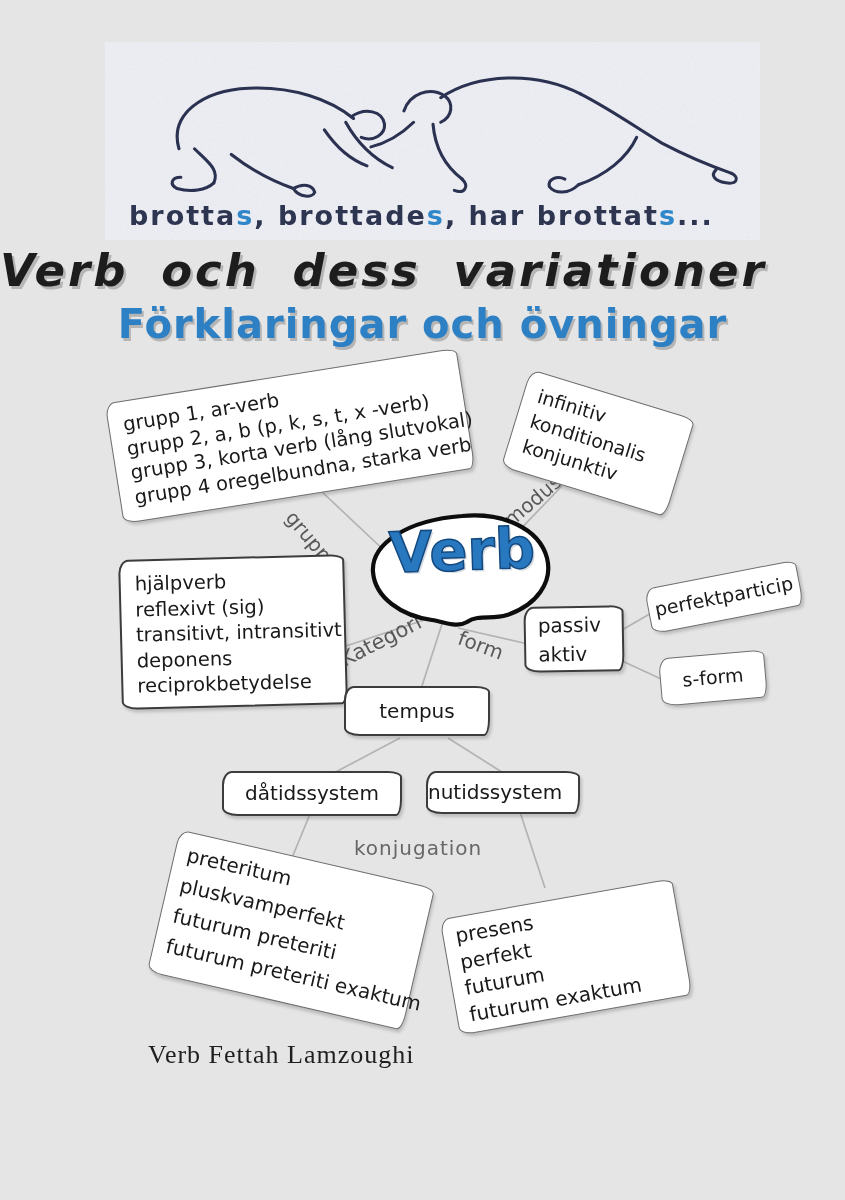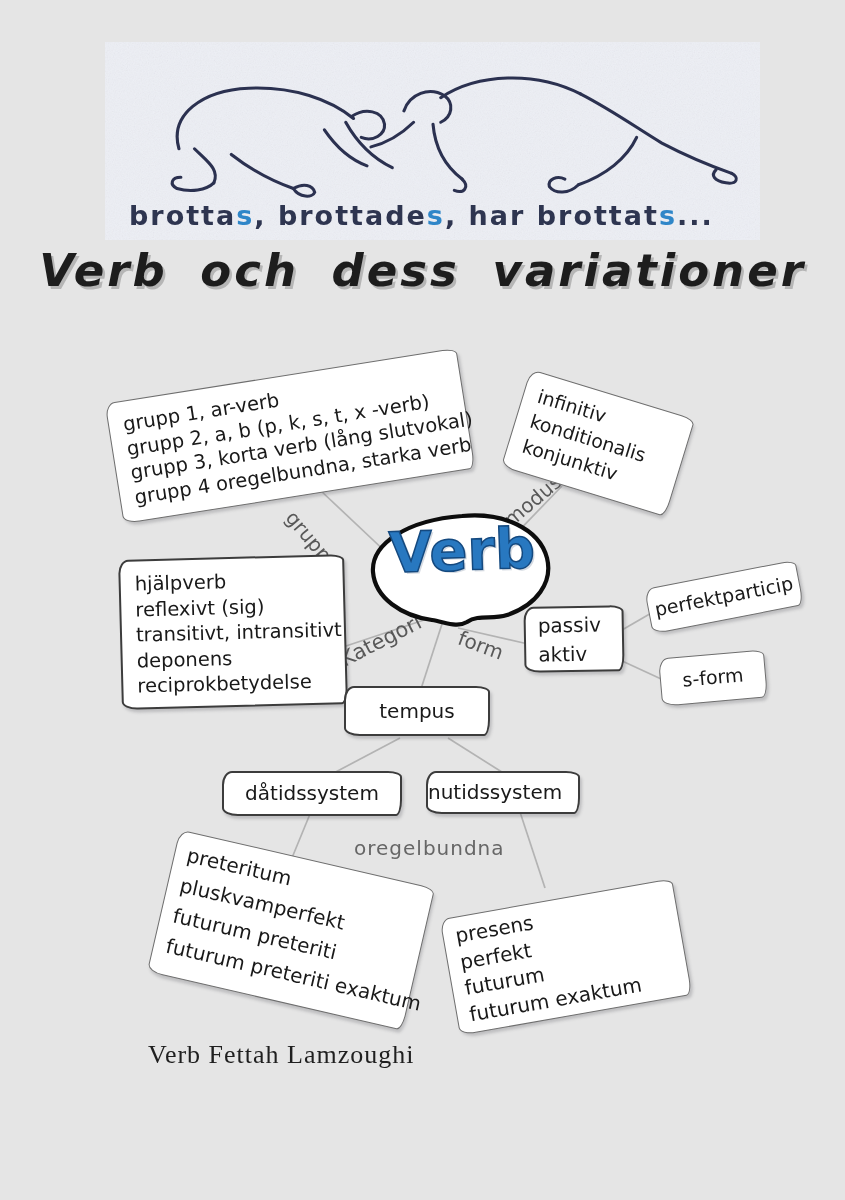--- a/index.html
+++ b/index.html
@@ -9,21 +9,21 @@
   
   .banner{position:absolute;left:105px;top:42px;width:655px;height:198px;background:#edeff5;overflow:hidden;}
   .banner .noise{position:absolute;left:0;top:0;width:100%;height:100%;}
   .wrestlers{position:absolute;left:8px;top:14px;width:640px;height:142px;}
   .caption{position:absolute;left:24px;top:158px;width:620px;font-size:27px;font-weight:700;
            letter-spacing:2px;color:#2e3550;white-space:nowrap;}
   .caption .seg-ink{color:#2e3550;}
   .caption .seg-blue{color:#2f86c8;}
 
   
-  .title{position:absolute;left:0;top:244px;width:845px;margin:0;text-align:center;
+  .title{position:absolute;left:0;top:244px;width:845px;margin:0;
          font-size:45px;font-style:italic;font-weight:700;letter-spacing:3px;word-spacing:14px;
          color:#1d1d1d;text-shadow:2.5px 2.5px 0 rgba(125,125,125,.45);}
   .subtitle{position:absolute;left:0;top:301px;width:845px;margin:0;text-align:center;
             font-size:40px;font-weight:700;letter-spacing:1px;color:#2e80c4;
             text-shadow:2px 2.5px 0 rgba(110,110,110,.4);}
 
   
   .connectors{position:absolute;left:0;top:0;width:845px;height:1200px;z-index:1;}
   .connectors line{stroke:#b3b3b3;stroke-width:1.7;}
 
@@ -102,41 +102,42 @@
       <path d="M 540,86 C 530,108 508,126 480,136"></path>
       <path d="M 480,136 C 470,146 456,146 450,138 C 448,130 458,126 466,130"></path>
       <path d="M 330,72 C 332,96 342,116 360,130"></path>
       <path d="M 360,130 C 368,138 362,146 352,142"></path>
       <path d="M 310,70 C 296,84 282,92 266,96"></path>
     </svg>
     <div class="caption"><span class="seg-ink">brotta</span><span class="seg-blue">s</span><span class="seg-ink">, brottade</span><span class="seg-blue">s</span><span class="seg-ink">, har brottat</span><span class="seg-blue">s</span><span class="seg-ink">...</span></div>
   </div>
 
   <h1 class="title">Verb och dess variationer</h1>
+  <h2 class="subtitle">Förklaringar och övningar</h2>
 
   <div>
     <svg class="connectors" viewBox="0 0 845 1200">
       <line x1="320" y1="490" x2="390" y2="556"></line>
       <line x1="562" y1="486" x2="506" y2="544"></line>
       <line x1="340" y1="648" x2="430" y2="618"></line>
       <line x1="442" y1="624" x2="420" y2="692"></line>
       <line x1="458" y1="628" x2="528" y2="644"></line>
       <line x1="622" y1="630" x2="660" y2="608"></line>
       <line x1="620" y1="660" x2="672" y2="684"></line>
       <line x1="400" y1="738" x2="330" y2="775"></line>
       <line x1="448" y1="738" x2="505" y2="774"></line>
       <line x1="310" y1="814" x2="287" y2="870"></line>
       <line x1="520" y1="812" x2="545" y2="888"></line>
     </svg>
 
     <span class="edge-label lbl-grupp">grupp</span>
     <span class="edge-label lbl-modus">modus</span>
     <span class="edge-label lbl-kategori">Kategori</span>
     <span class="edge-label lbl-form">form</span>
-    <span class="edge-label lbl-konjugation">oregelbundna</span>
+    <span class="edge-label lbl-konjugation">konjugation</span>
 
     <div class="sketch grupp-box">
         <div class="box-line">grupp 1, ar-verb</div>
         <div class="box-line">grupp 2, a, b (p, k, s, t, x -verb)</div>
         <div class="box-line">grupp 3, korta verb (lång slutvokal)</div>
         <div class="box-line">grupp 4 oregelbundna, starka verb</div>
       </div>
     <div class="sketch modus-box">
         <div class="box-line">infinitiv</div>
         <div class="box-line">konditionalis</div>

